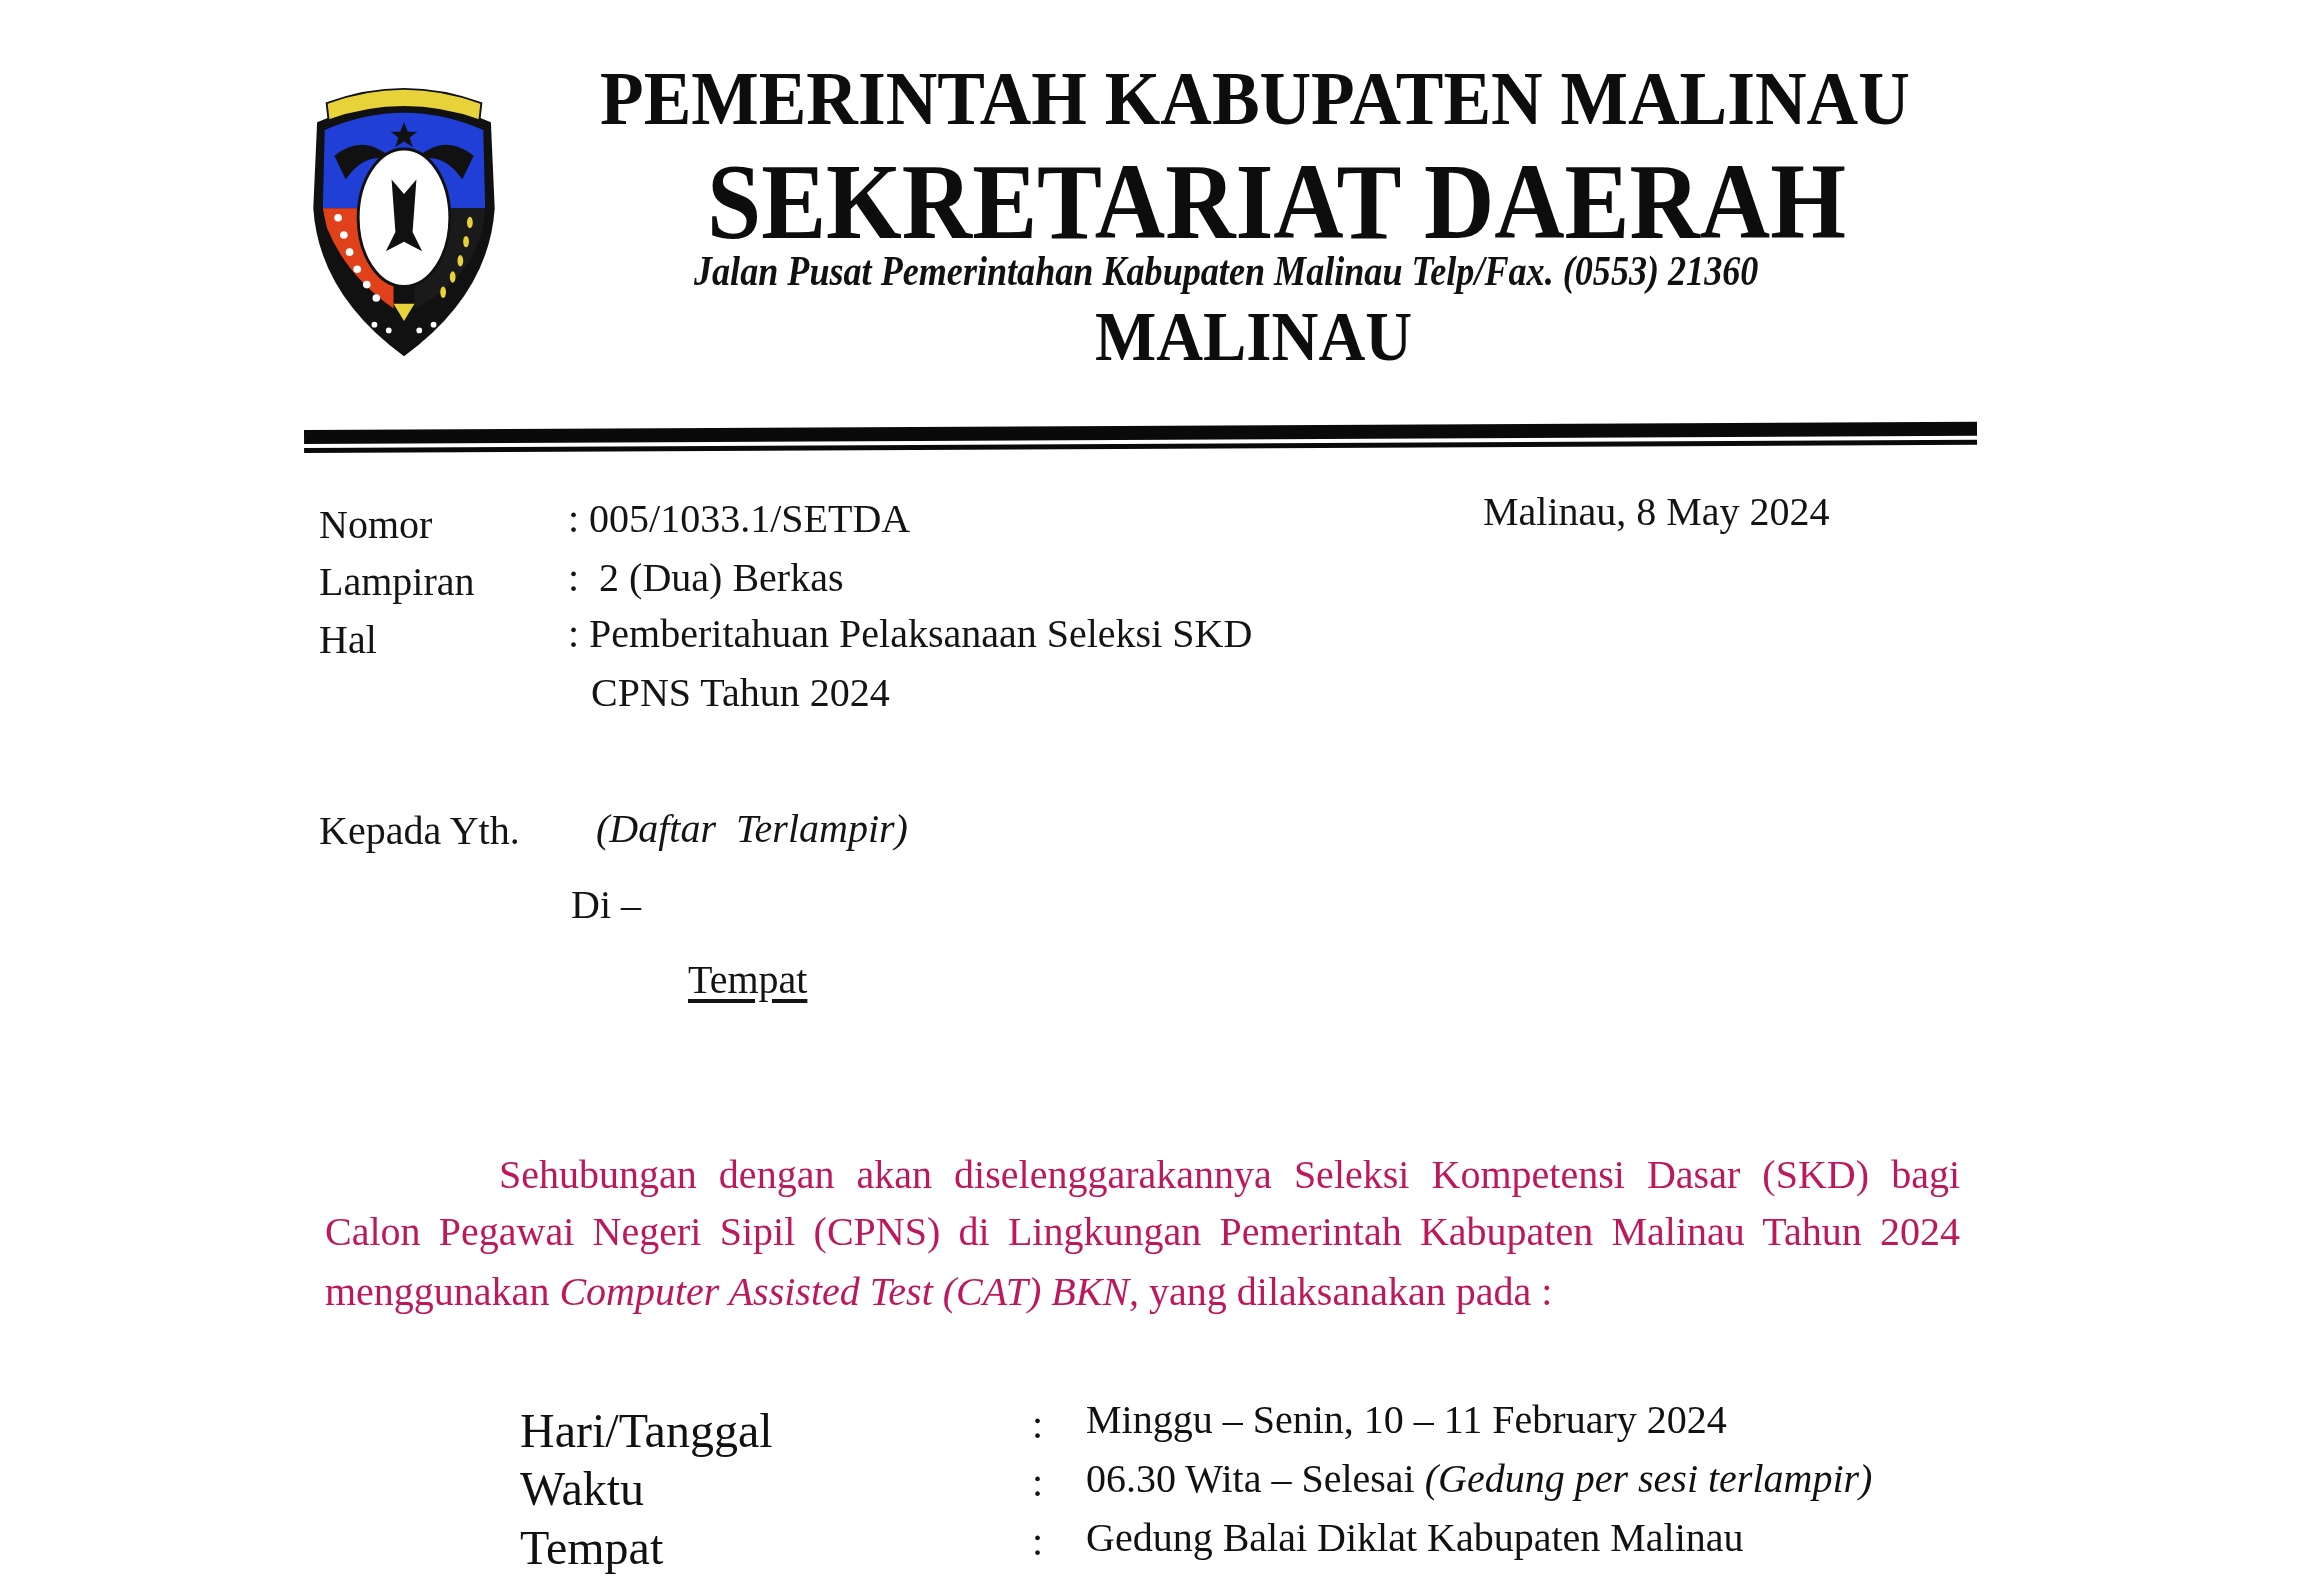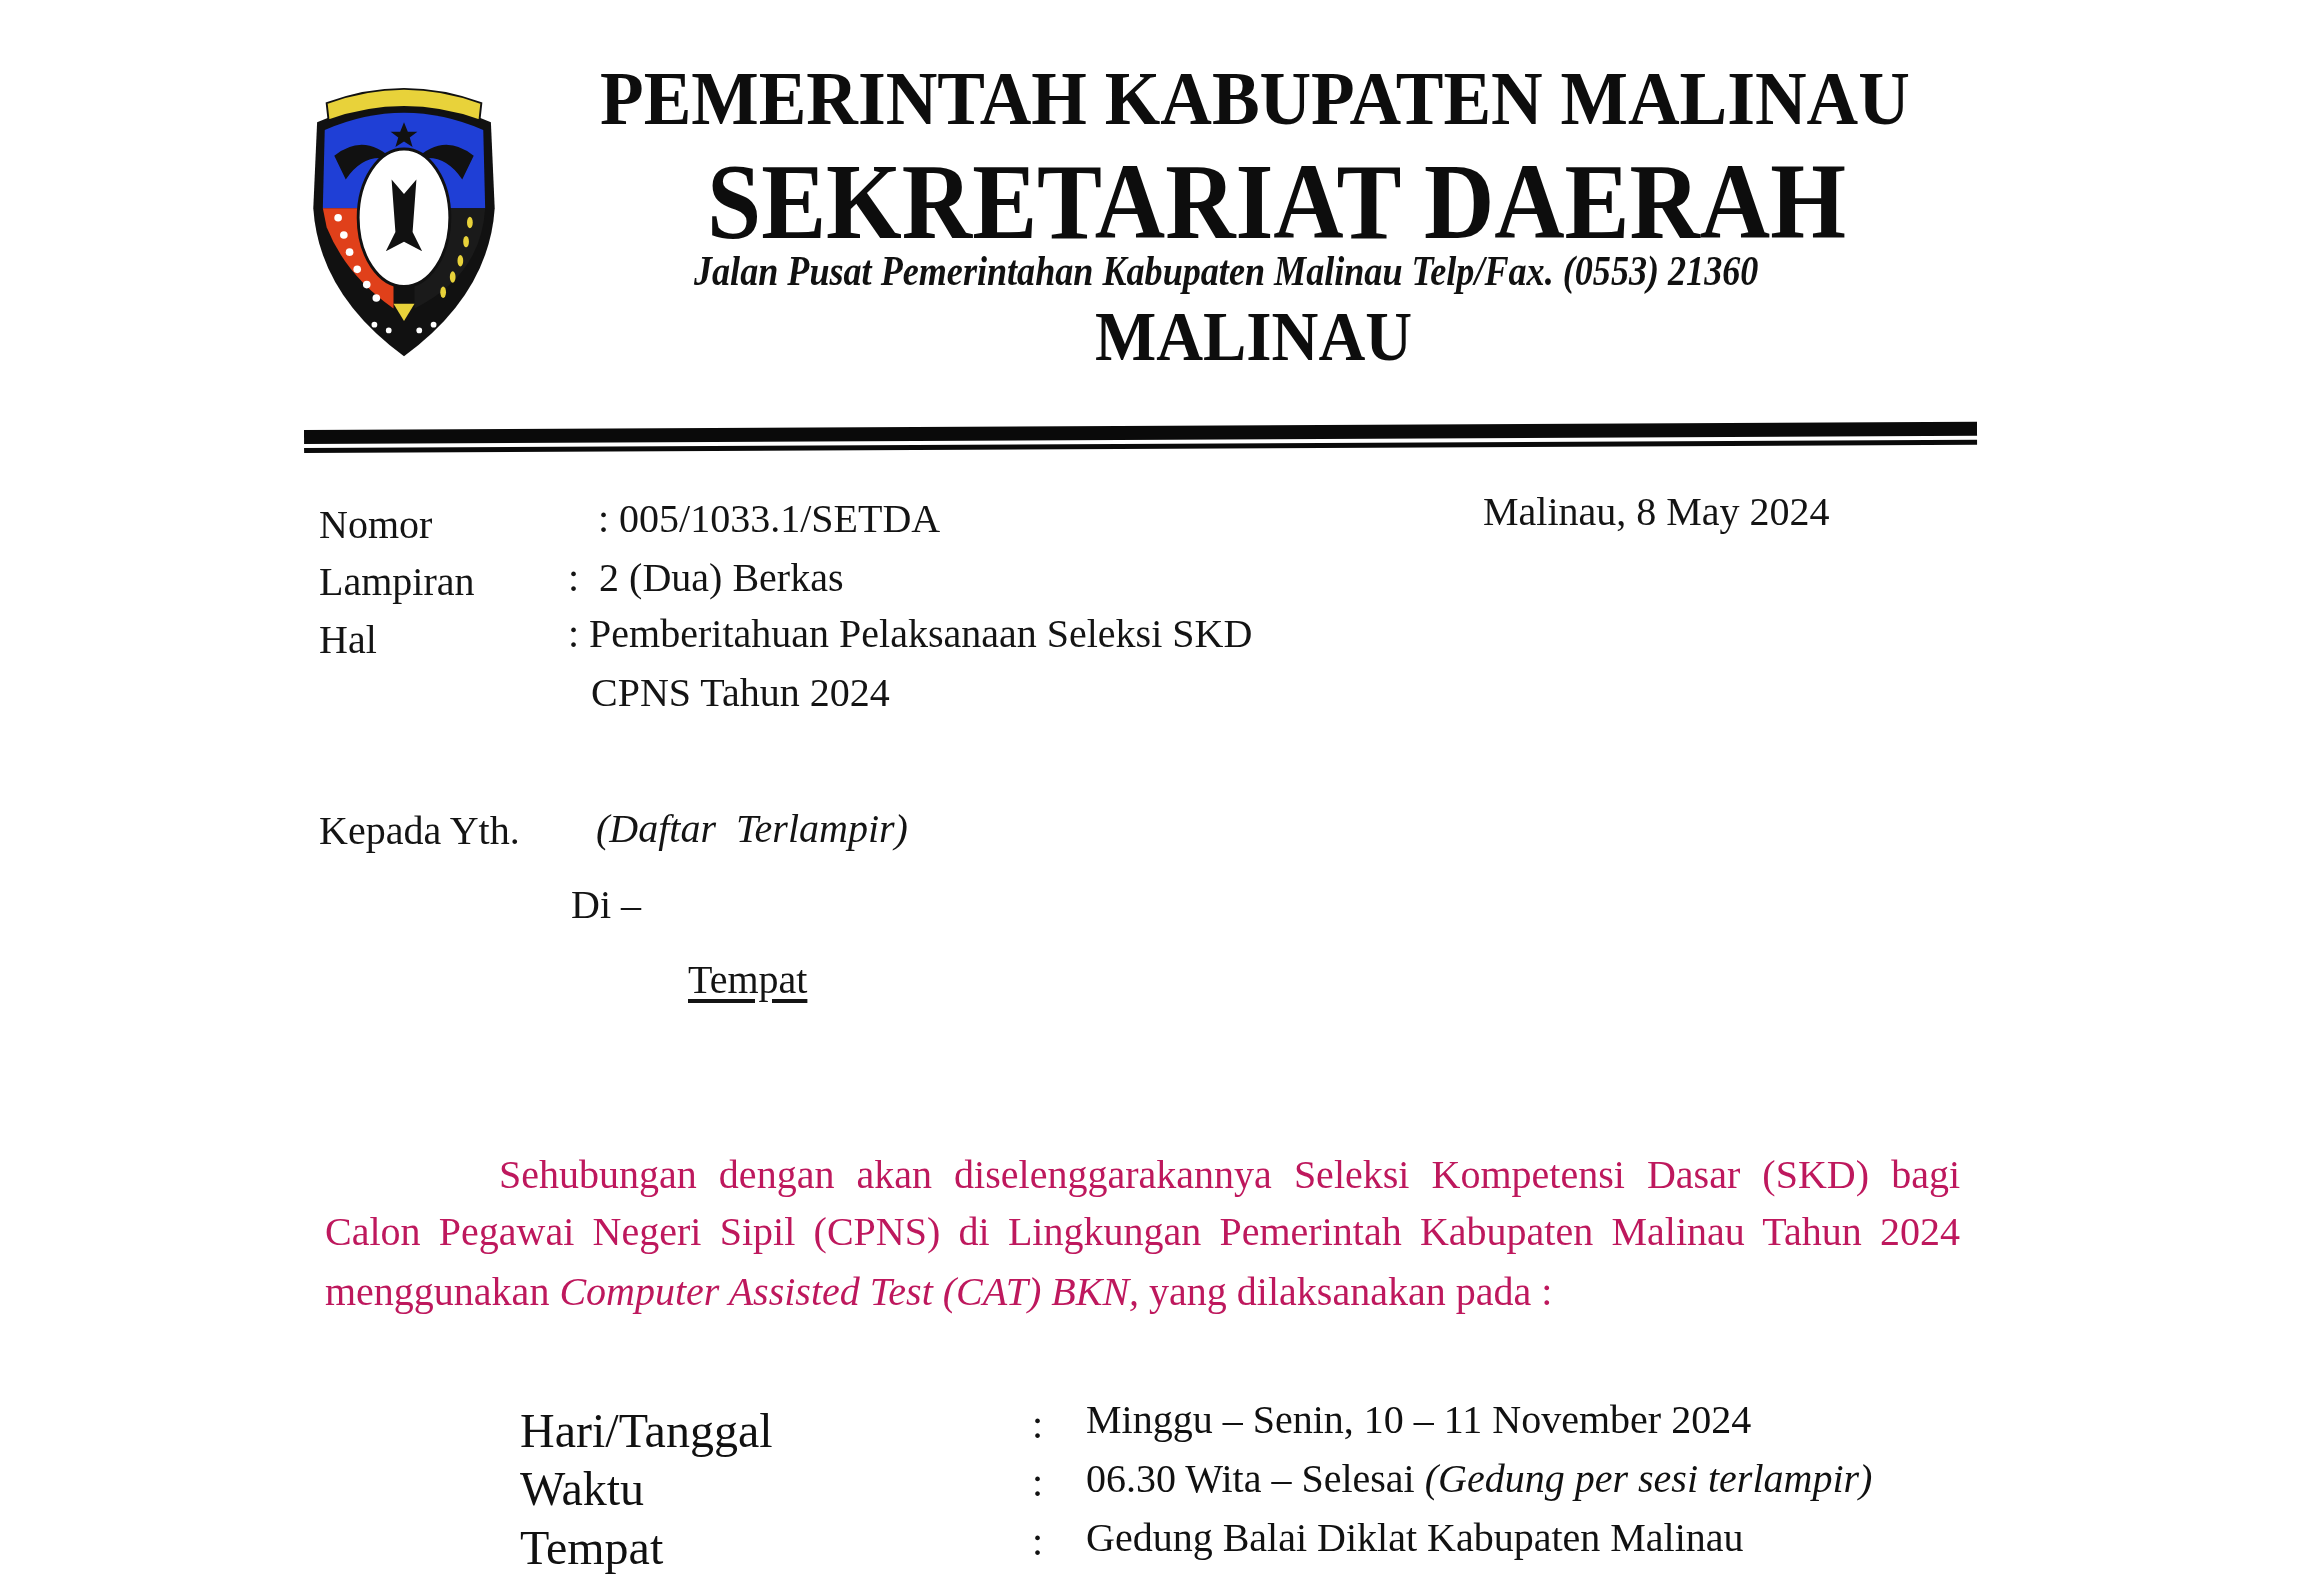--- a/index.html
+++ b/index.html
@@ -98,21 +98,21 @@
 <div class="abs letterhead-title t3">MALINAU</div>
 
 <div class="rule">
   <div class="thick"></div>
   <div class="thin"></div>
 </div>
 
 <div class="abs meta" style="left:1483px; top:488px;">Malinau, 8 May  2024</div>
 
 <div class="abs meta label" style="top:501px;">Nomor</div>
-<div class="abs meta colon-val" style="top:495px;margin-left:30px;">: 005/1033.1/SETDA</div>
+<div class="abs meta colon-val" style="top:495px;">: 005/1033.1/SETDA</div>
 
 <div class="abs meta label" style="top:558px;">Lampiran</div>
 <div class="abs meta colon-val" style="top:554px; white-space:pre;">:  2 (Dua) Berkas</div>
 
 <div class="abs meta label" style="top:616px;">Hal</div>
 <div class="abs meta colon-val" style="top:610px;">: Pemberitahuan Pelaksanaan Seleksi SKD</div>
 <div class="abs meta" style="left:591px; top:669px;">CPNS Tahun 2024</div>
 
 <div class="abs meta label" style="top:807px;">Kepada Yth.</div>
 <div class="abs meta it" style="left:572px; top:805px; white-space:pre;margin-left:24px;">(Daftar  Terlampir)</div>
@@ -122,21 +122,21 @@
 <div class="abs para" style="top:1151px; left:499px; width:1461px;">
   <div class="justify">Sehubungan dengan akan diselenggarakannya Seleksi Kompetensi Dasar (SKD) bagi</div>
 </div>
 <div class="abs para" style="top:1208px;">
   <div class="justify">Calon Pegawai Negeri Sipil (CPNS) di Lingkungan Pemerintah Kabupaten Malinau Tahun 2024</div>
 </div>
 <div class="abs para" style="top:1268px; white-space:pre;"><span>menggunakan </span><span class="it">Computer Assisted Test (CAT) BKN,</span><span> yang dilaksanakan pada :</span></div>
 
 <div class="abs tbl-label" style="top:1403px;">Hari/Tanggal</div>
 <div class="abs tbl-colon" style="top:1401px;">:</div>
-<div class="abs tbl-val" style="top:1396px;">Minggu – Senin, 10 – 11 November 2024</div>
+<div class="abs tbl-val" style="top:1396px;">Minggu – Senin, 10 – 11 February 2024</div>
 
 <div class="abs tbl-label" style="top:1461px;">Waktu</div>
 <div class="abs tbl-colon" style="top:1459px;">:</div>
 <div class="abs tbl-val" style="top:1455px; white-space:pre;"><span>06.30 Wita – Selesai </span><span class="it">(Gedung per sesi terlampir)</span></div>
 
 <div class="abs tbl-label" style="top:1520px;">Tempat</div>
 <div class="abs tbl-colon" style="top:1518px;">:</div>
 <div class="abs tbl-val" style="top:1514px;">Gedung Balai Diklat Kabupaten Malinau</div>
 
 

